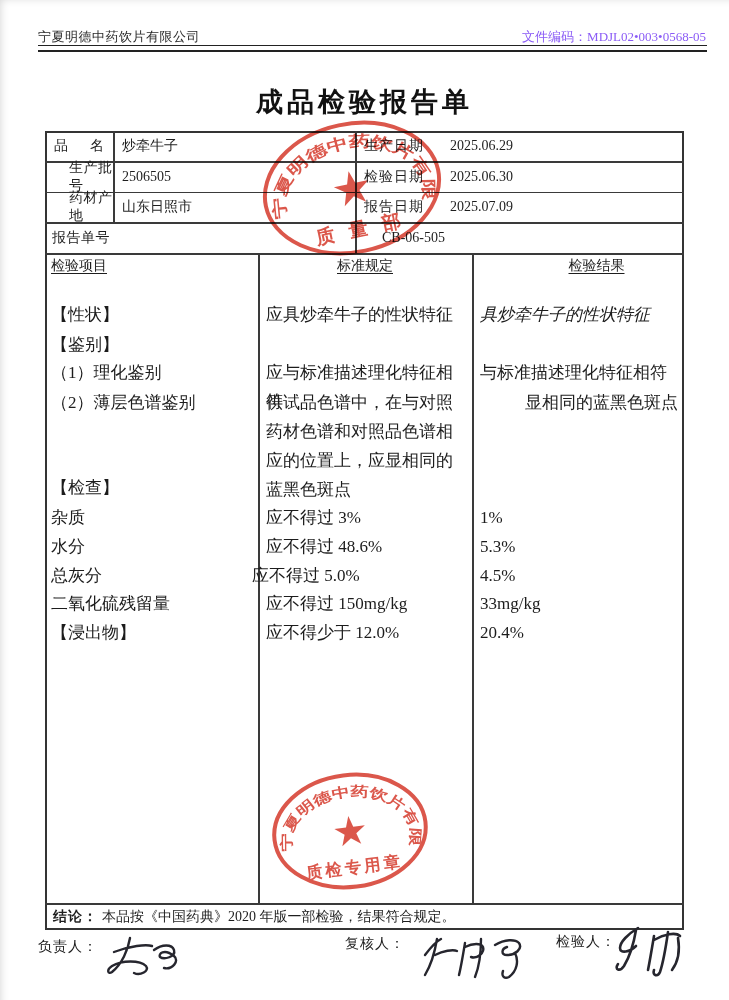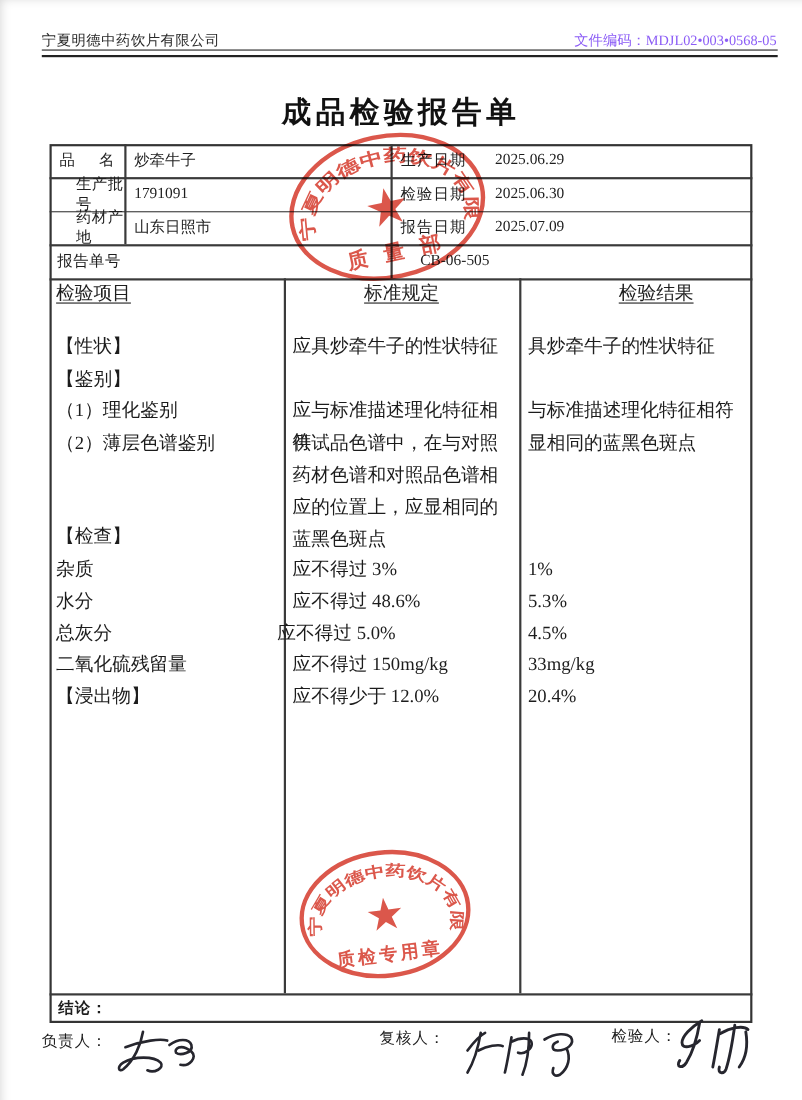--- a/index.html
+++ b/index.html
@@ -21,21 +21,21 @@
   .vline{background:#3a3a3a;width:1.5px;}
   
   .inforow{left:45px;width:639px;height:30px;display:flex;align-items:center;font-size:14px;}
   .lab2{width:68px;display:flex;justify-content:space-between;padding:0 9px;box-sizing:border-box;}
   .lab{width:68px;padding-left:24px;box-sizing:border-box;letter-spacing:.5px;}
   .val{width:242px;padding-left:9px;box-sizing:border-box;}
   .rlab{width:87px;padding-left:9px;box-sizing:border-box;letter-spacing:1px;}
   .rval{padding-left:8px;}
   .lab4{width:310px;padding-left:7px;box-sizing:border-box;letter-spacing:.5px;}
   
-  .thead{top:256px;height:20px;font-size:17px;display:flex;align-items:center;}
+  .thead{top:256px;height:20px;font-size:14px;display:flex;align-items:center;}
   .thead span{text-decoration:underline;text-underline-offset:3px;}
   .cell{position:absolute;font-size:17px;line-height:29px;color:#1c1c1c;}
   
   .concl{left:45px;top:903px;width:639px;height:27px;display:flex;align-items:center;font-size:14px;}
   .concl b{padding-left:8px;letter-spacing:1px;}
   .concl span{padding-left:4px;}
   
   .sigrow{font-size:14px;letter-spacing:1px;color:#1c1c1c;}
   svg{display:block;}
   .stamp{pointer-events:none;mix-blend-mode:multiply;opacity:.85;}
@@ -66,21 +66,21 @@
     <div class="lab2">
         <span>品</span>
         <span>名</span>
       </div>
     <div class="val">炒牵牛子</div>
     <div class="rlab">生产日期</div>
     <div class="rval">2025.06.29</div>
   </div>
   <div class="abs inforow" style="top:161.5px">
     <div class="lab">生产批号</div>
-    <div class="val">1791091</div>
+    <div class="val">2506505</div>
     <div class="rlab">检验日期</div>
     <div class="rval">2025.06.30</div>
   </div>
   <div class="abs inforow" style="top:192px">
     <div class="lab">药材产地</div>
     <div class="val">山东日照市</div>
     <div class="rlab">报告日期</div>
     <div class="rval">2025.07.09</div>
   </div>
   <div class="abs inforow" style="top:222.5px">
@@ -94,48 +94,49 @@
   <div class="abs thead" style="left:258px;width:214px;justify-content:center">
       <span>标准规定</span>
     </div>
   <div class="abs thead" style="left:472px;width:249px;justify-content:center">
       <span>检验结果</span>
     </div>
 
   <div id="table-body">
       <div class="cell" style="left: 51px; top: 300px; width: 200px;">【性状】</div>
       <div class="cell" style="left: 266px; top: 300px; width: 200px;">应具炒牵牛子的性状特征</div>
-      <div class="cell" style="left: 480px; top: 300px; width: 198px;">具炒牵牛子的性状特征</div>
+      <div class="cell" style="left: 480px; top: 300px; width: 198px; font-style: italic;">具炒牵牛子的性状特征</div>
       <div class="cell" style="left: 51px; top: 330px; width: 200px;">【鉴别】</div>
       <div class="cell" style="left: 51px; top: 358px; width: 200px;">（1）理化鉴别</div>
       <div class="cell" style="left: 266px; top: 358px; width: 200px;">应与标准描述理化特征相符</div>
       <div class="cell" style="left: 480px; top: 358px; width: 198px;">与标准描述理化特征相符</div>
       <div class="cell" style="left: 51px; top: 388px; width: 200px;">（2）薄层色谱鉴别</div>
       <div class="cell" style="left: 266px; top: 388px; width: 200px;">供试品色谱中，在与对照药材色谱和对照品色谱相应的位置上，应显相同的蓝黑色斑点</div>
-      <div class="cell" style="left: 480px; top: 388px; width: 198px;">显相同的蓝黑色斑点</div>
+      <div class="cell" style="left: 480px; top: 388px; width: 198px; text-align: right;">显相同的蓝黑色斑点</div>
       <div class="cell" style="left: 51px; top: 473px; width: 200px;">【检查】</div>
       <div class="cell" style="left: 51px; top: 503px; width: 200px;">杂质</div>
       <div class="cell" style="left: 266px; top: 503px; width: 200px;">应不得过 3%</div>
       <div class="cell" style="left: 480px; top: 503px; width: 198px;">1%</div>
       <div class="cell" style="left: 51px; top: 532px; width: 200px;">水分</div>
       <div class="cell" style="left: 266px; top: 532px; width: 200px;">应不得过 48.6%</div>
       <div class="cell" style="left: 480px; top: 532px; width: 198px;">5.3%</div>
       <div class="cell" style="left: 51px; top: 561px; width: 200px;">总灰分</div>
       <div class="cell" style="left: 252px; top: 561px; width: 200px;">应不得过 5.0%</div>
       <div class="cell" style="left: 480px; top: 561px; width: 198px;">4.5%</div>
       <div class="cell" style="left: 51px; top: 589px; width: 200px;">二氧化硫残留量</div>
       <div class="cell" style="left: 266px; top: 589px; width: 200px;">应不得过 150mg/kg</div>
       <div class="cell" style="left: 480px; top: 589px; width: 198px;">33mg/kg</div>
       <div class="cell" style="left: 51px; top: 618px; width: 200px;">【浸出物】</div>
       <div class="cell" style="left: 266px; top: 618px; width: 200px;">应不得少于 12.0%</div>
       <div class="cell" style="left: 480px; top: 618px; width: 198px;">20.4%</div>
     </div>
 
   <div class="abs concl">
     <b>结论：</b>
+    <span>本品按《中国药典》2020 年版一部检验，结果符合规定。</span>
   </div>
 
   <div class="abs sigrow" style="left:38px;top:938px">负责人：</div>
   <div class="abs sigrow" style="left:345px;top:935px">复核人：</div>
   <div class="abs sigrow" style="left:556px;top:933px">检验人：</div>
 
   <svg class="abs" style="left:100px;top:930px" width="100" height="55" viewBox="0 0 100 55">
     <g fill="none" stroke="#26262e" stroke-width="2.4" stroke-linecap="round">
       <path d="M14 22 C30 16, 46 14, 52 16 M30 8 C28 20, 22 34, 12 42 C8 45, 6 40, 12 36 C22 30, 40 30, 46 36 C50 41, 40 46, 34 43"></path>
       <path d="M54 20 C62 14, 72 14, 74 20 C76 27, 64 30, 60 27 C58 24, 64 18, 74 26 C80 31, 72 40, 64 38"></path>

